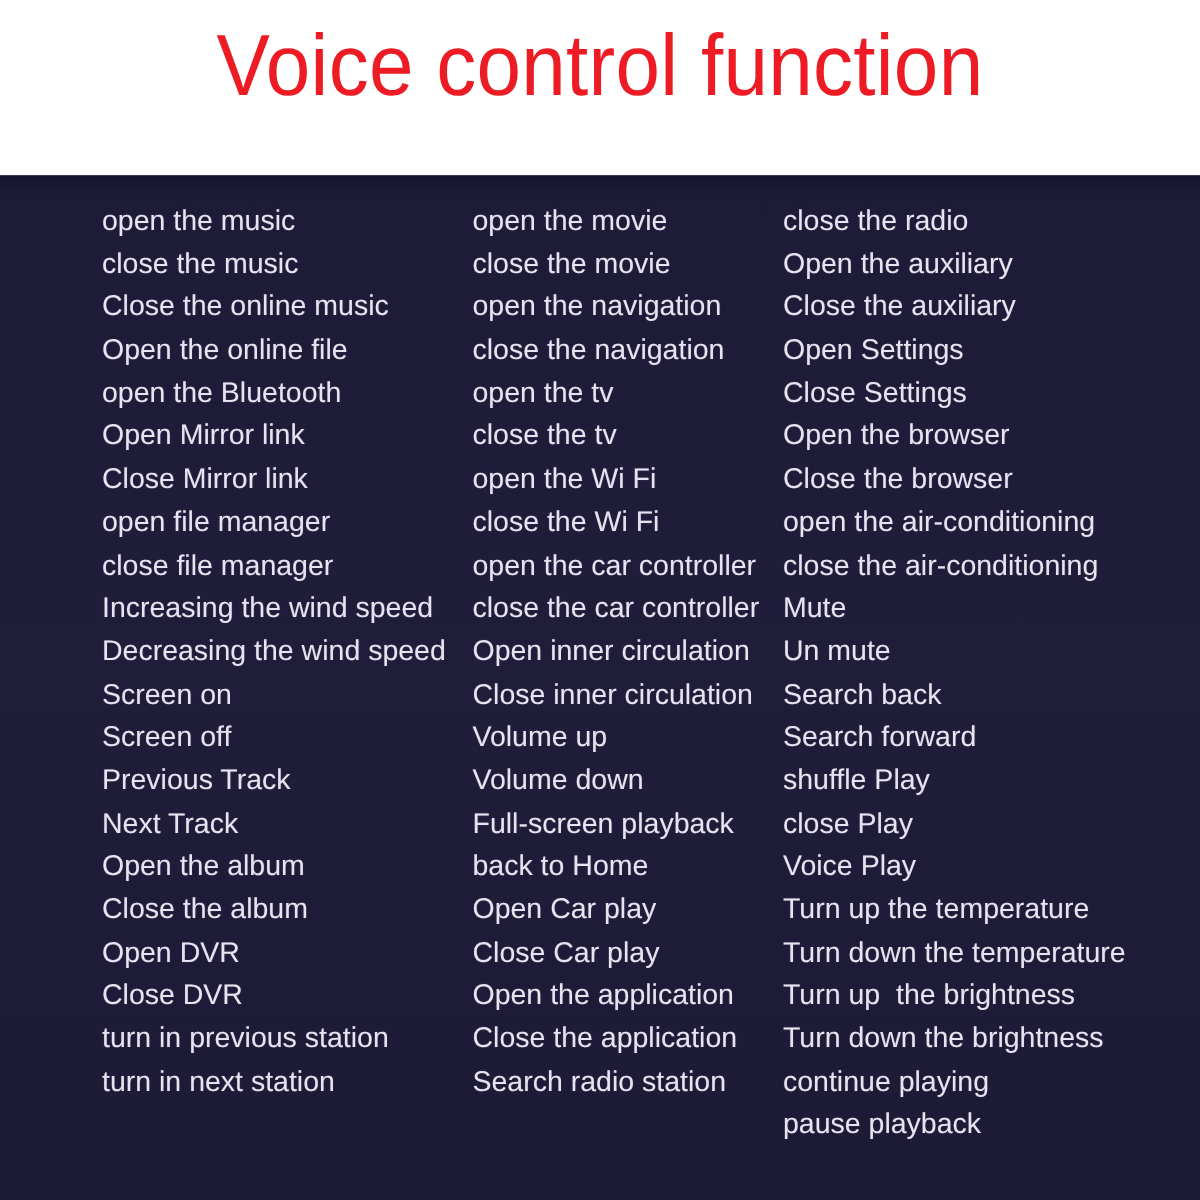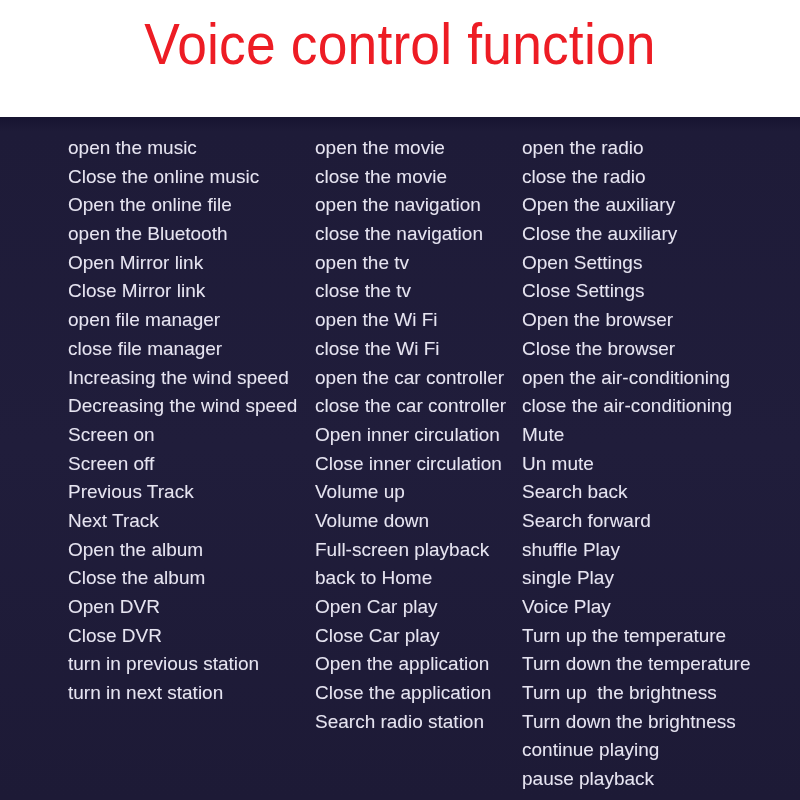--- a/index.html
+++ b/index.html
@@ -96,20 +96,21 @@
 
   <div class="header">
     <div class="header-title">Voice control function</div>
   </div>
 
   <div class="panel">
     <div class="columns">
 
       <div class="column col-1">
           <span class="cmd">open the music</span>
+          <span class="cmd">close the music</span>
           <span class="cmd">Close the online music</span>
           <span class="cmd">Open the online file</span>
           <span class="cmd">open the Bluetooth</span>
           <span class="cmd">Open Mirror link</span>
           <span class="cmd">Close Mirror link</span>
           <span class="cmd">open file manager</span>
           <span class="cmd">close file manager</span>
           <span class="cmd">Increasing the wind speed</span>
           <span class="cmd">Decreasing the wind speed</span>
           <span class="cmd">Screen on</span>
@@ -140,36 +141,35 @@
           <span class="cmd">Volume down</span>
           <span class="cmd">Full-screen playback</span>
           <span class="cmd">back to Home</span>
           <span class="cmd">Open Car play</span>
           <span class="cmd">Close Car play</span>
           <span class="cmd">Open the application</span>
           <span class="cmd">Close the application</span>
           <span class="cmd">Search radio station</span>
         </div>
       <div class="column col-3">
-          <span class="cmd">open the radio</span>
           <span class="cmd">close the radio</span>
           <span class="cmd">Open the auxiliary</span>
           <span class="cmd">Close the auxiliary</span>
           <span class="cmd">Open Settings</span>
           <span class="cmd">Close Settings</span>
           <span class="cmd">Open the browser</span>
           <span class="cmd">Close the browser</span>
           <span class="cmd">open the air-conditioning</span>
           <span class="cmd">close the air-conditioning</span>
           <span class="cmd">Mute</span>
           <span class="cmd">Un mute</span>
           <span class="cmd">Search back</span>
           <span class="cmd">Search forward</span>
           <span class="cmd">shuffle Play</span>
-          <span class="cmd">single Play</span>
+          <span class="cmd">close Play</span>
           <span class="cmd">Voice Play</span>
           <span class="cmd">Turn up the temperature</span>
           <span class="cmd">Turn down the temperature</span>
           <span class="cmd">Turn up  the brightness</span>
           <span class="cmd">Turn down the brightness</span>
           <span class="cmd">continue playing</span>
           <span class="cmd">pause playback</span>
         </div>
 
     </div>

